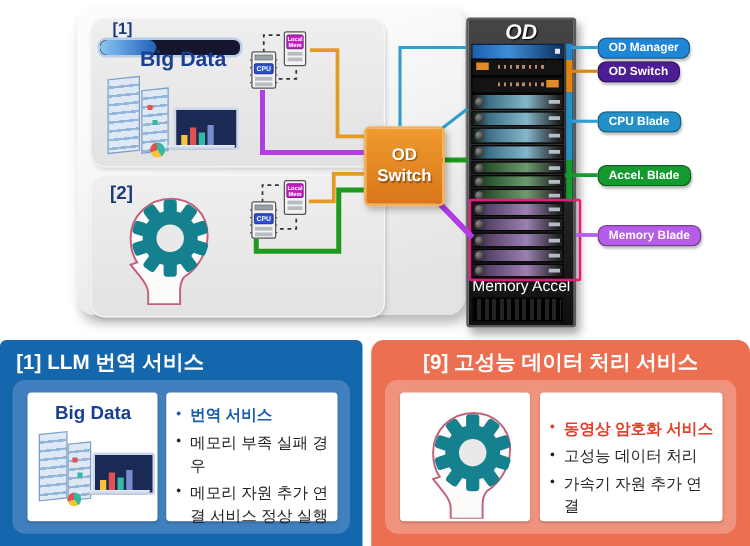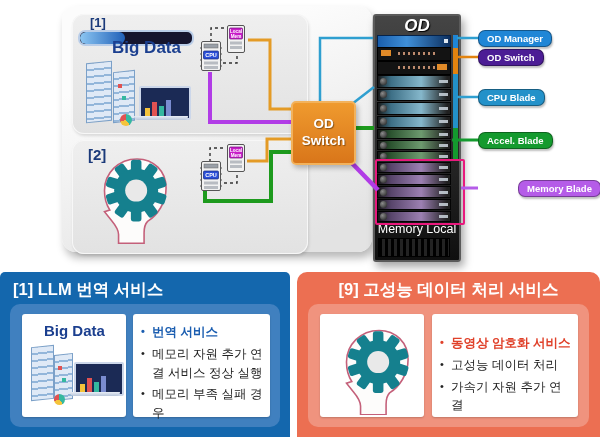--- a/index.html
+++ b/index.html
@@ -138,21 +138,21 @@
         <div class="blade accel"></div>
         <div class="blade accel"></div>
       </div>
     <div class="abs rows" id="mem-rows">
         <div class="blade mem"></div>
         <div class="blade mem"></div>
         <div class="blade mem"></div>
         <div class="blade mem"></div>
         <div class="blade mem"></div>
       </div>
-    <div class="abs rack-foot">Memory Local</div>
+    <div class="abs rack-foot">Memory Accel</div>
     <div class="abs rack-base"></div>
     <div class="abs strip b1"></div>
     <div class="abs strip o"></div>
     <div class="abs strip b2"></div>
     <div class="abs strip g"></div>
   </div>
   <div class="abs pink-box"></div>
 
   <svg class="abs overlay" width="600" height="270">
     <defs>
@@ -228,21 +228,21 @@
 
   <div class="abs od-switch">
     <span>OD</span>
     <span>Switch</span>
   </div>
 
   <div class="abs pill" style="top: 30px; background: rgb(31, 134, 214);">OD Manager</div>
   <div class="abs pill" style="top: 49px; background: #4c1d95;">OD Switch</div>
   <div class="abs pill" style="top: 89px; background: rgb(35, 145, 201);">CPU Blade</div>
   <div class="abs pill" style="top: 132px; background: rgb(20, 154, 46);">Accel. Blade</div>
-  <div class="abs pill" style="top: 180px; background: rgb(181, 92, 232); margin-left: 40px;">Memory Blade</div>
+  <div class="abs pill" style="top: 180px; background: rgb(181, 92, 232);">Memory Blade</div>
 
   <div class="abs panel panel1">
     <div class="abs p-title" style="left:13px;top:7px;">[1] LLM 번역 서비스</div>
     <div class="abs p-inner p1-inner">
       <div class="abs white-box" style="left:12px;top:10px;width:104px;height:103px;">
         <div class="abs bd-title" style="left:22px;top:8px;font-size:15px;">Big Data</div>
         <div class="abs tower" style="left:9px;top:32px;width:21px;height:52px;"></div>
         <div class="abs tower" style="left:32px;top:40px;width:17px;height:44px;"></div>
         <div class="abs mini-dot" style="left:36px;top:52px;background:#e05252;"></div>
         <div class="abs mini-dot" style="left:40px;top:64px;background:#35b8a0;"></div>
@@ -251,22 +251,22 @@
             <span style="height:14px;background:#e05252;"></span>
           <span style="height:10px;background:#35b8a0;"></span>
             <span style="height:16px;background:#7a8cd0;"></span>
         </div>
         <div class="abs lap-base" style="left:48px;top:78px;width:50px;"></div>
         <div class="abs pie" style="left:32px;top:80px;width:11px;height:11px;"></div>
       </div>
       <div class="abs white-box" style="left:123px;top:10px;width:137px;height:103px;">
         <ul class="bullets">
             <li class="em">번역 서비스</li>
+            <li>메모리 부족 실패 경우</li>
             <li>메모리 자원 추가 연결 서비스 정상 실행</li>
-            <li>메모리 부족 실패 경우</li>
           </ul>
       </div>
     </div>
   </div>
 
   <div class="abs panel panel2">
     <div class="abs p-title" style="left:0;right:0;top:7px;text-align:center;">[9] 고성능 데이터 처리 서비스</div>
     <div class="abs p-inner p2-inner">
       <div class="abs white-box" style="left:12px;top:10px;width:104px;height:103px;">
         <svg class="abs" style="left:8px;top:4px;" width="88" height="97" viewBox="0 0 100 110">

